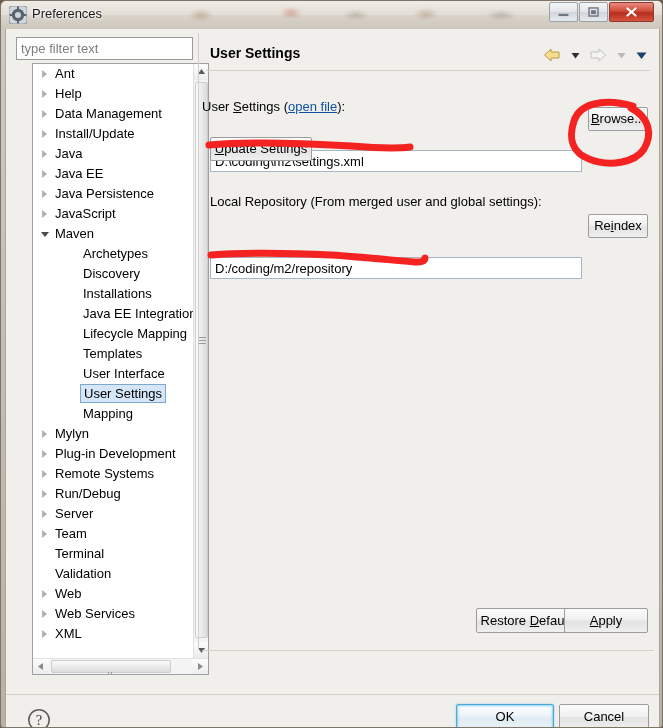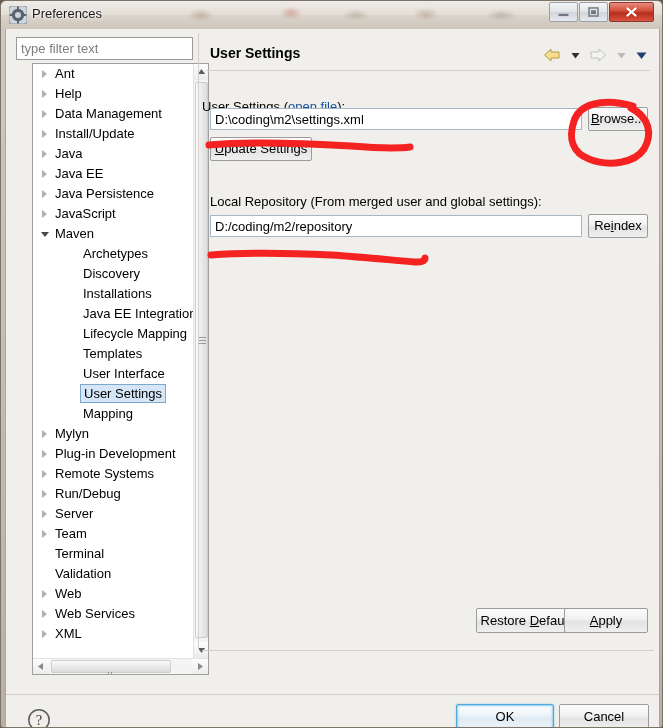--- a/index.html
+++ b/index.html
@@ -210,20 +210,21 @@
   .txtfield {
     position: absolute;
     height: 22px;
     background: #ffffff;
     border: 1px solid #a8b6c4;
     font-size: 13px;
     color: #000;
     padding: 0 4px;
     font-family: "Liberation Sans", sans-serif;
     outline: none;
+    margin-top: 42px;
   }
   .btn {
     position: absolute;
     background: linear-gradient(to bottom,#fbfbfb 0%, #f1f1f1 45%, #e3e3e3 55%, #efefef 100%);
     border: 1px solid #9c9c9c;
     border-radius: 2px;
     font-size: 13px;
     font-family: "Liberation Sans", sans-serif;
     color: #000;
     cursor: default;

